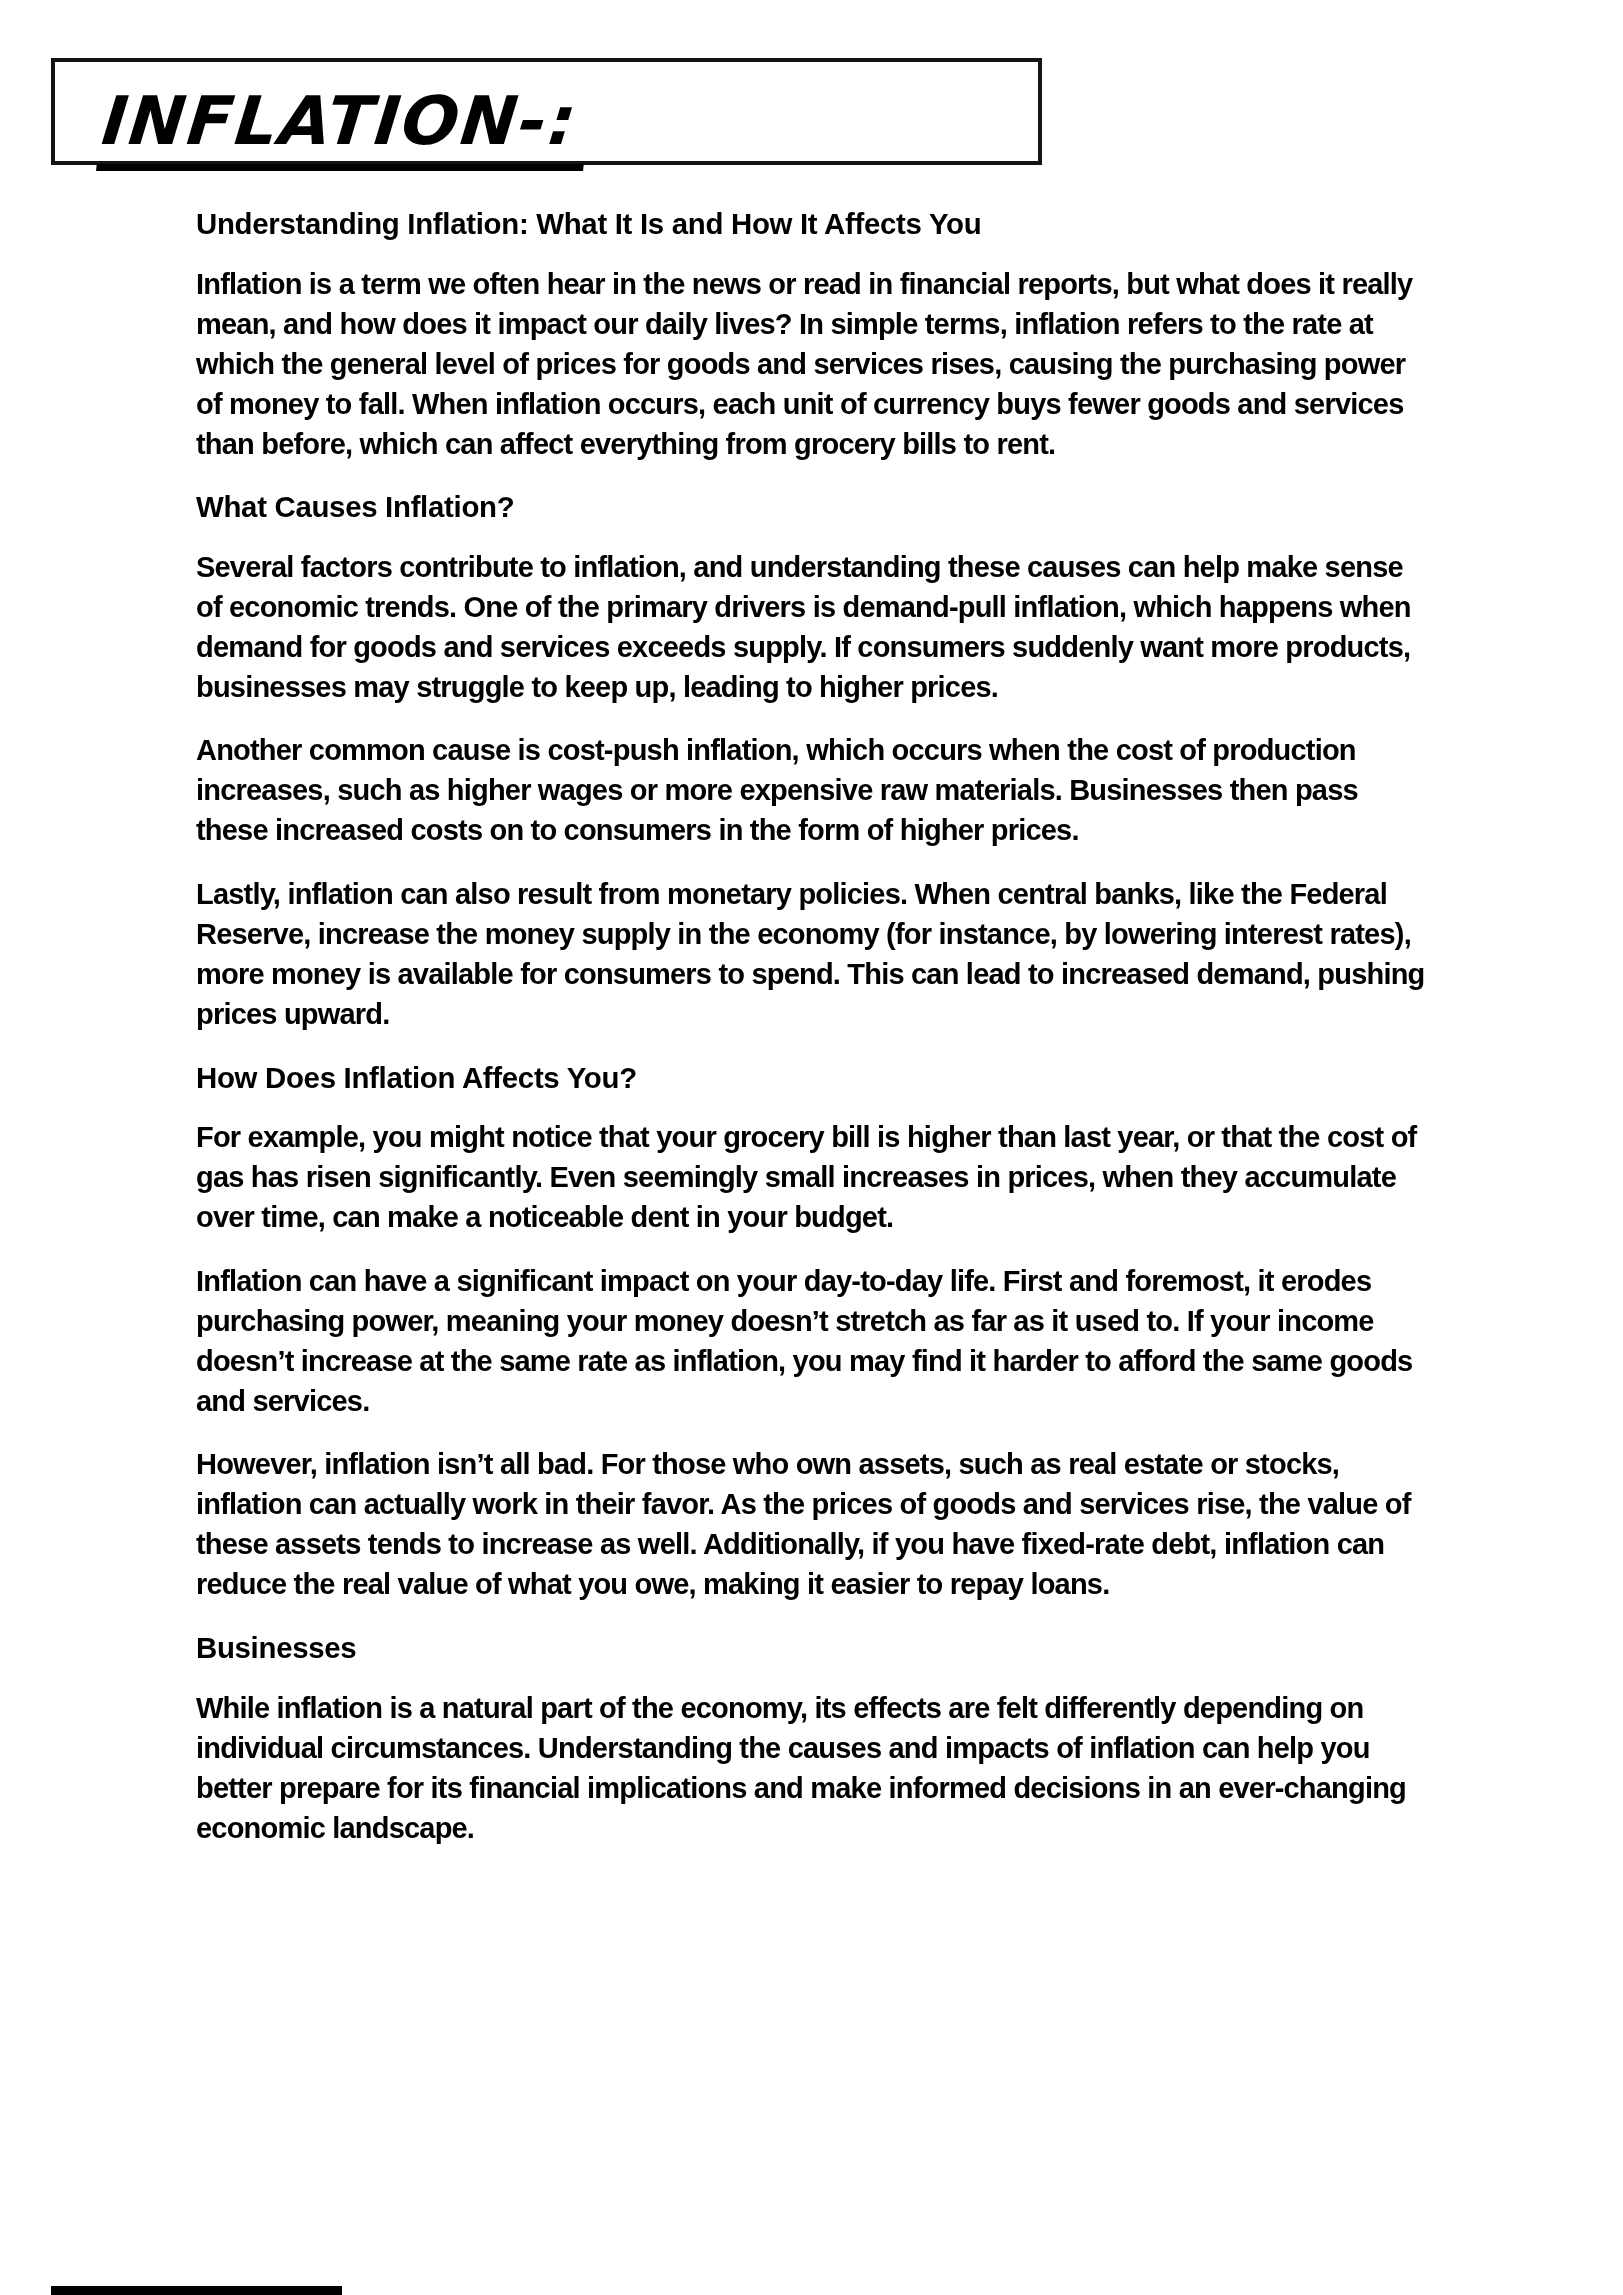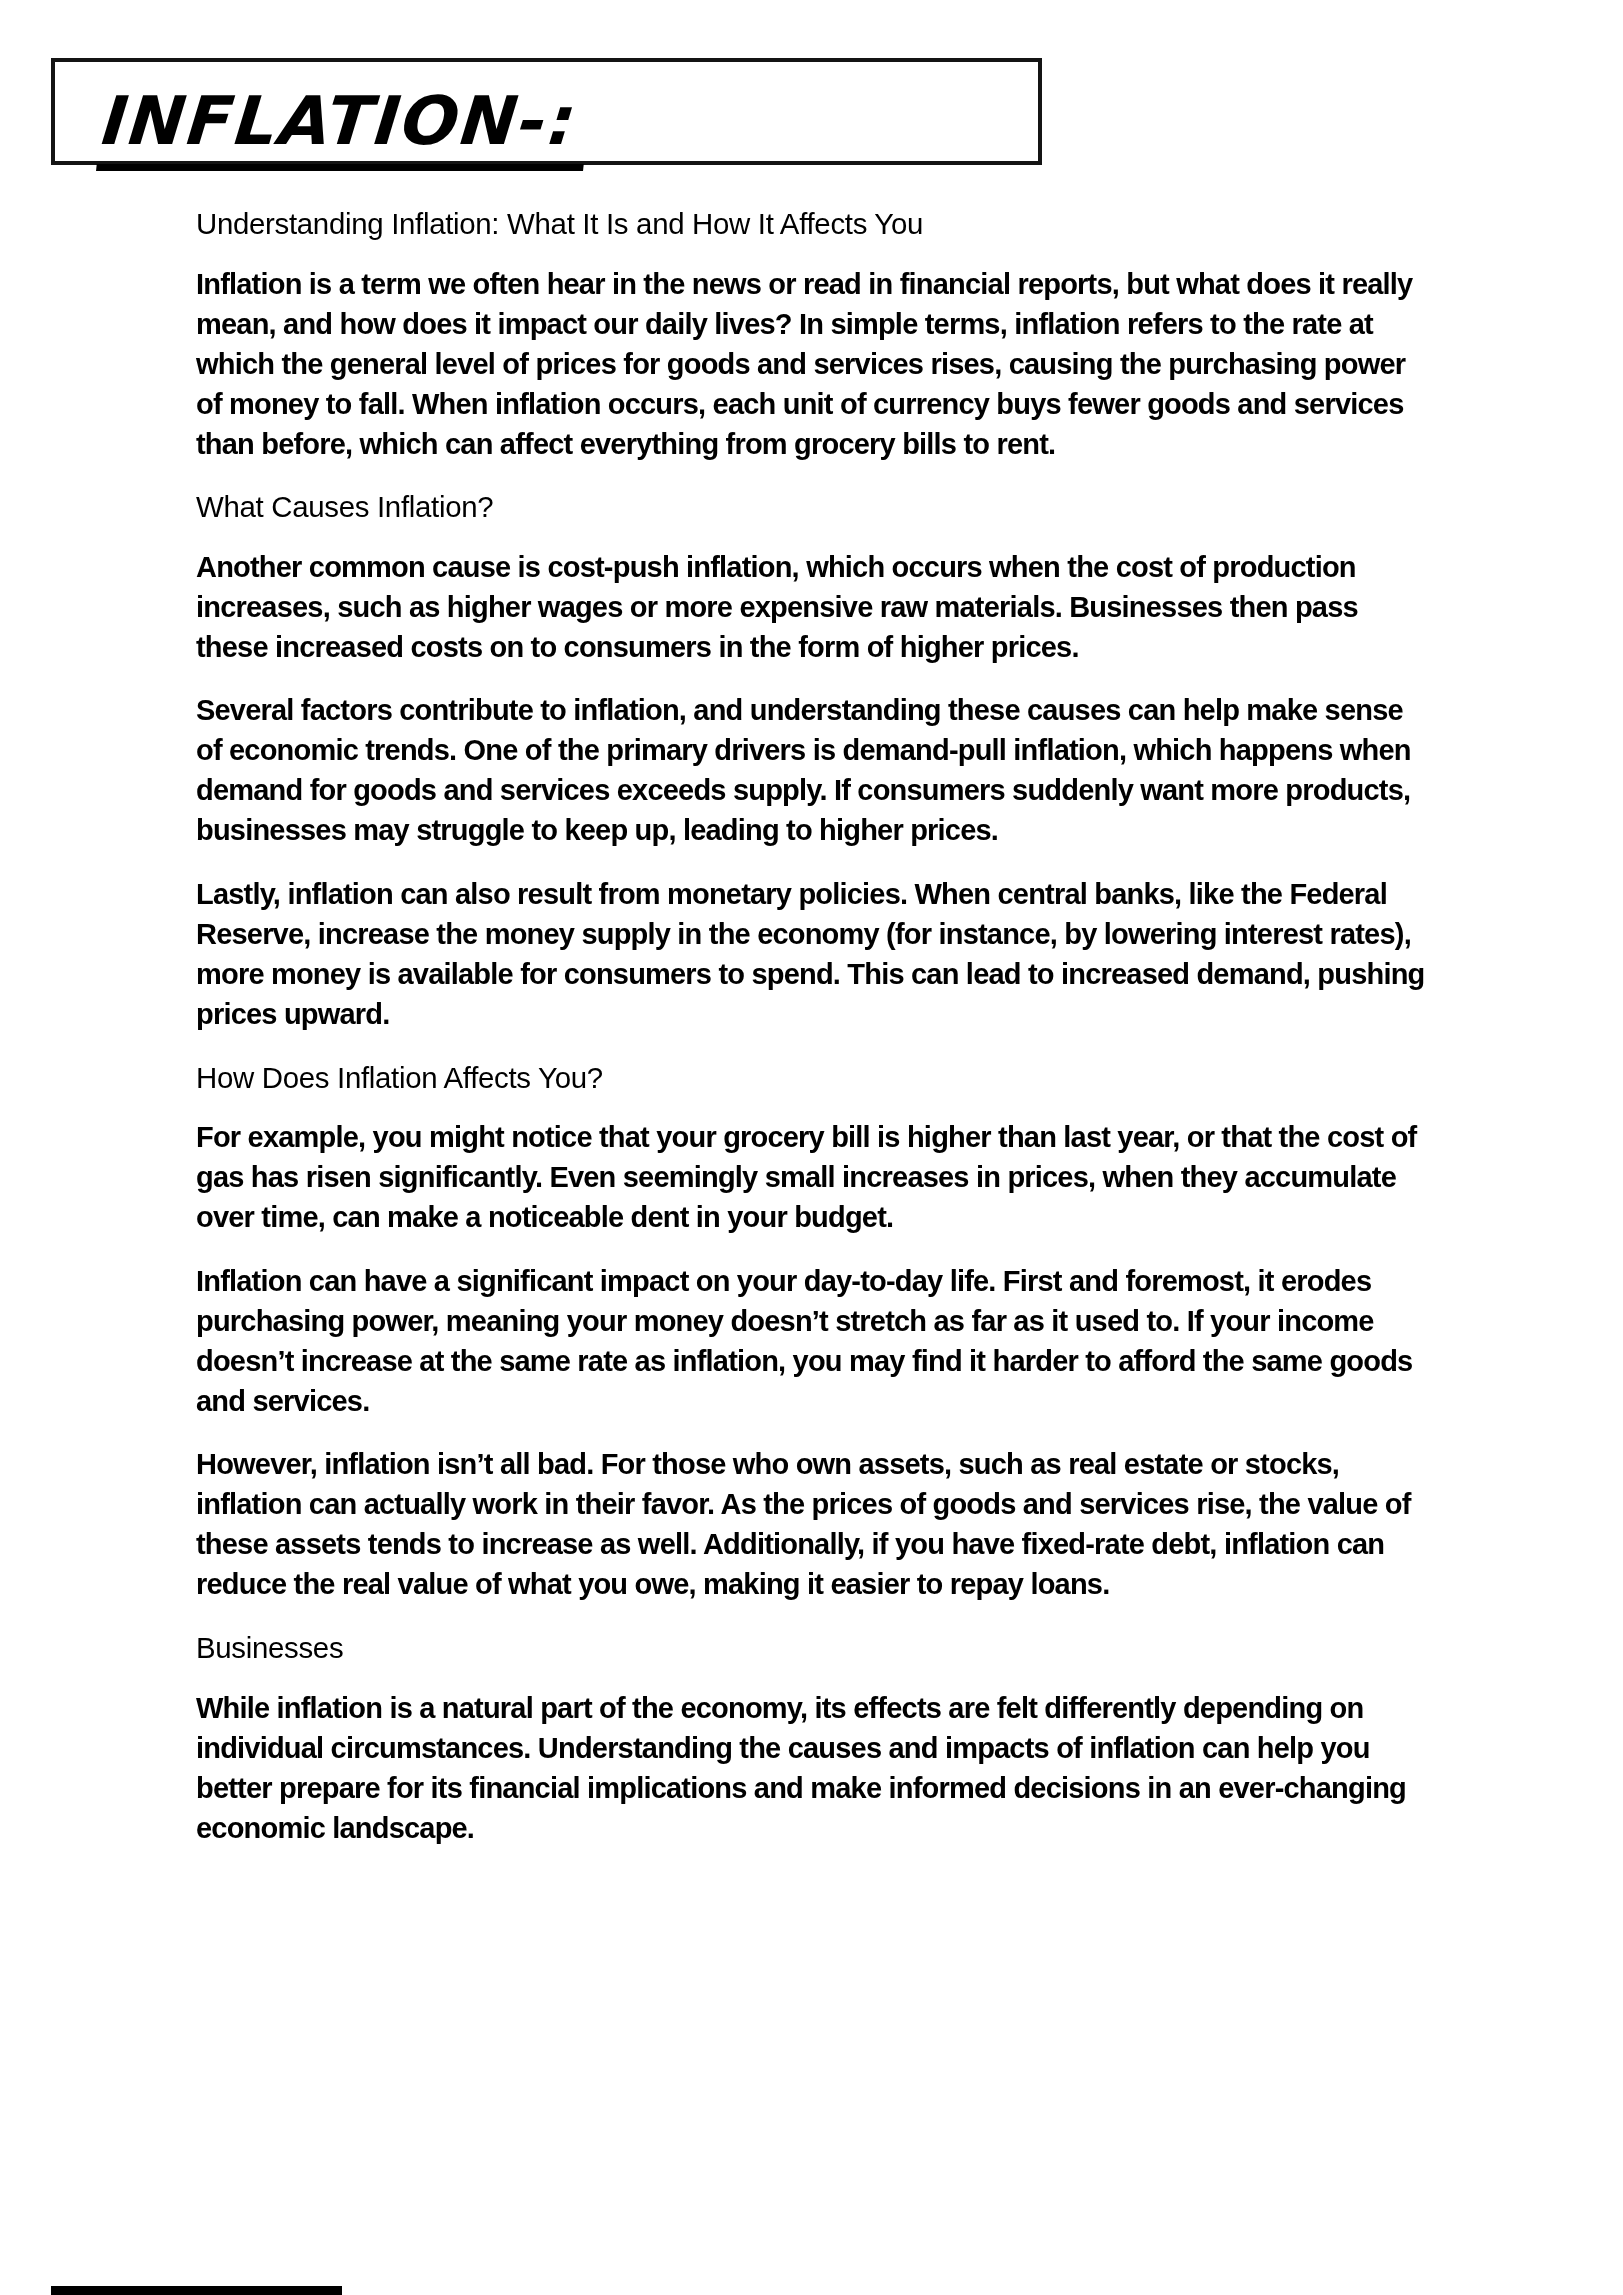--- a/index.html
+++ b/index.html
@@ -39,21 +39,21 @@
   }
   .content{
     position:absolute;
     left:196px;
     top:204px;
     width:1231px;
   }
   .content h2{
     font-size:29.4px;
     line-height:40px;
-    font-weight:400;
+    font-weight:700;
     margin:0 0 19.6px 0;
     letter-spacing:-0.3px;
   }
   .content p{
     font-size:29px;
     line-height:40px;
     font-weight:700;
     margin:0 0 23.6px 0;
     letter-spacing:-0.8px;
   }
@@ -74,22 +74,22 @@
   <div class="title-box">
     <span class="title-text">INFLATION-:</span>
   </div>
 
   <div class="content">
 
     <h2>Understanding Inflation: What It Is and How It Affects You</h2>
     <p>Inflation is a term we often hear in the news or read in financial reports, but what does it really mean, and how does it impact our daily lives? In simple terms, inflation refers to the rate at which the general level of prices for goods and services rises, causing the purchasing power of money to fall. When inflation occurs, each unit of currency buys fewer goods and services than before, which can affect everything from grocery bills to rent.</p>
 
     <h2>What Causes Inflation?</h2>
+    <p>Several factors contribute to inflation, and understanding these causes can help make sense of economic trends. One of the primary drivers is demand-pull inflation, which happens when demand for goods and services exceeds supply. If consumers suddenly want more products, businesses may struggle to keep up, leading to higher prices.</p>
     <p>Another common cause is cost-push inflation, which occurs when the cost of production increases, such as higher wages or more expensive raw materials. Businesses then pass these increased costs on to consumers in the form of higher prices.</p>
-    <p>Several factors contribute to inflation, and understanding these causes can help make sense of economic trends. One of the primary drivers is demand-pull inflation, which happens when demand for goods and services exceeds supply. If consumers suddenly want more products, businesses may struggle to keep up, leading to higher prices.</p>
     <p>Lastly, inflation can also result from monetary policies. When central banks, like the Federal Reserve, increase the money supply in the economy (for instance, by lowering interest rates), more money is available for consumers to spend. This can lead to increased demand, pushing prices upward.</p>
 
     <h2>How Does Inflation Affects You?</h2>
     <p>For example, you might notice that your grocery bill is higher than last year, or that the cost of gas has risen significantly. Even seemingly small increases in prices, when they accumulate over time, can make a noticeable dent in your budget.</p>
     <p>Inflation can have a significant impact on your day-to-day life. First and foremost, it erodes purchasing power, meaning your money doesn’t stretch as far as it used to. If your income doesn’t increase at the same rate as inflation, you may find it harder to afford the same goods and services.</p>
     <p>However, inflation isn’t all bad. For those who own assets, such as real estate or stocks, inflation can actually work in their favor. As the prices of goods and services rise, the value of these assets tends to increase as well. Additionally, if you have fixed-rate debt, inflation can reduce the real value of what you owe, making it easier to repay loans.</p>
 
     <h2>Businesses</h2>
     <p>While inflation is a natural part of the economy, its effects are felt differently depending on individual circumstances. Understanding the causes and impacts of inflation can help you better prepare for its financial implications and make informed decisions in an ever-changing economic landscape.</p>
 

